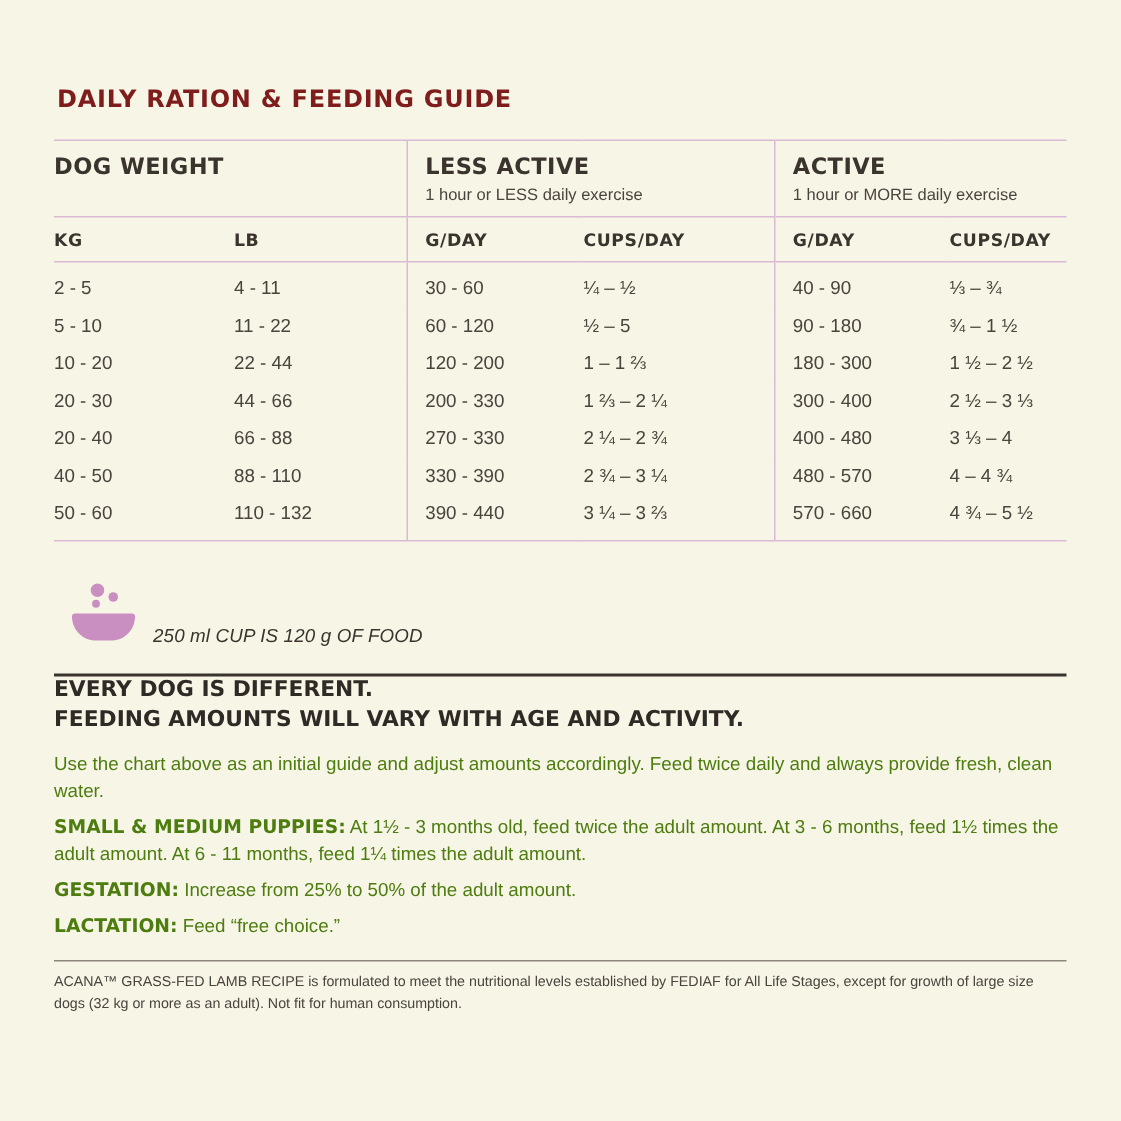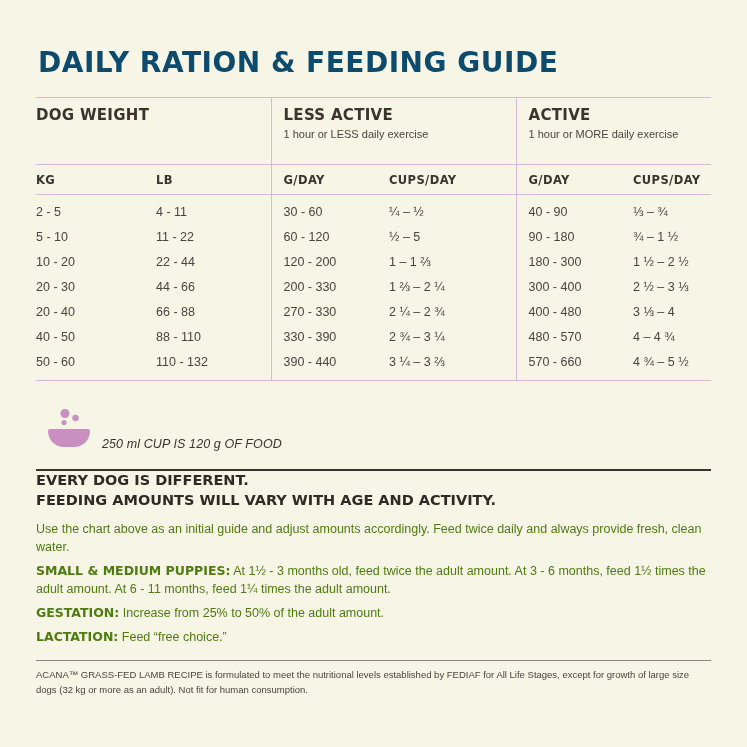--- a/index.html
+++ b/index.html
@@ -12,38 +12,38 @@
   }
   .page {
     position: relative;
     width: 747px; height: 747px;
     background: #f7f5e6;
     padding: 42px 36px 0 36px;
   }
   .main-title {
     font-family: "DejaVu Sans", sans-serif;
     font-weight: bold;
-    font-size: 28px;
+    font-size: 16px;
     letter-spacing: 0.5px;
-    color: #0c4a6e;
-    margin: 4px 0 18px 2px;
+    color: #7f1d1d;
+    margin: 14px 0 18px 2px;
   }
 
   
   .chart {
     width: 100%;
     border-collapse: collapse;
     table-layout: fixed;
   }
   .chart td, .chart th { padding: 0; vertical-align: top; }
 
   .hrow-top td {
     border-top: 1px solid #d9b9d4;
     border-bottom: 1px solid #d9b9d4;
-    padding: 9px 0 24px 0;
+    padding: 9px 0 8px 0;
   }
   .grp-title {
     font-family: "DejaVu Sans", sans-serif;
     font-weight: bold;
     font-size: 15px;
     letter-spacing: 0.3px;
     color: #3a332e;
     line-height: 1.15;
   }
   .grp-sub {

